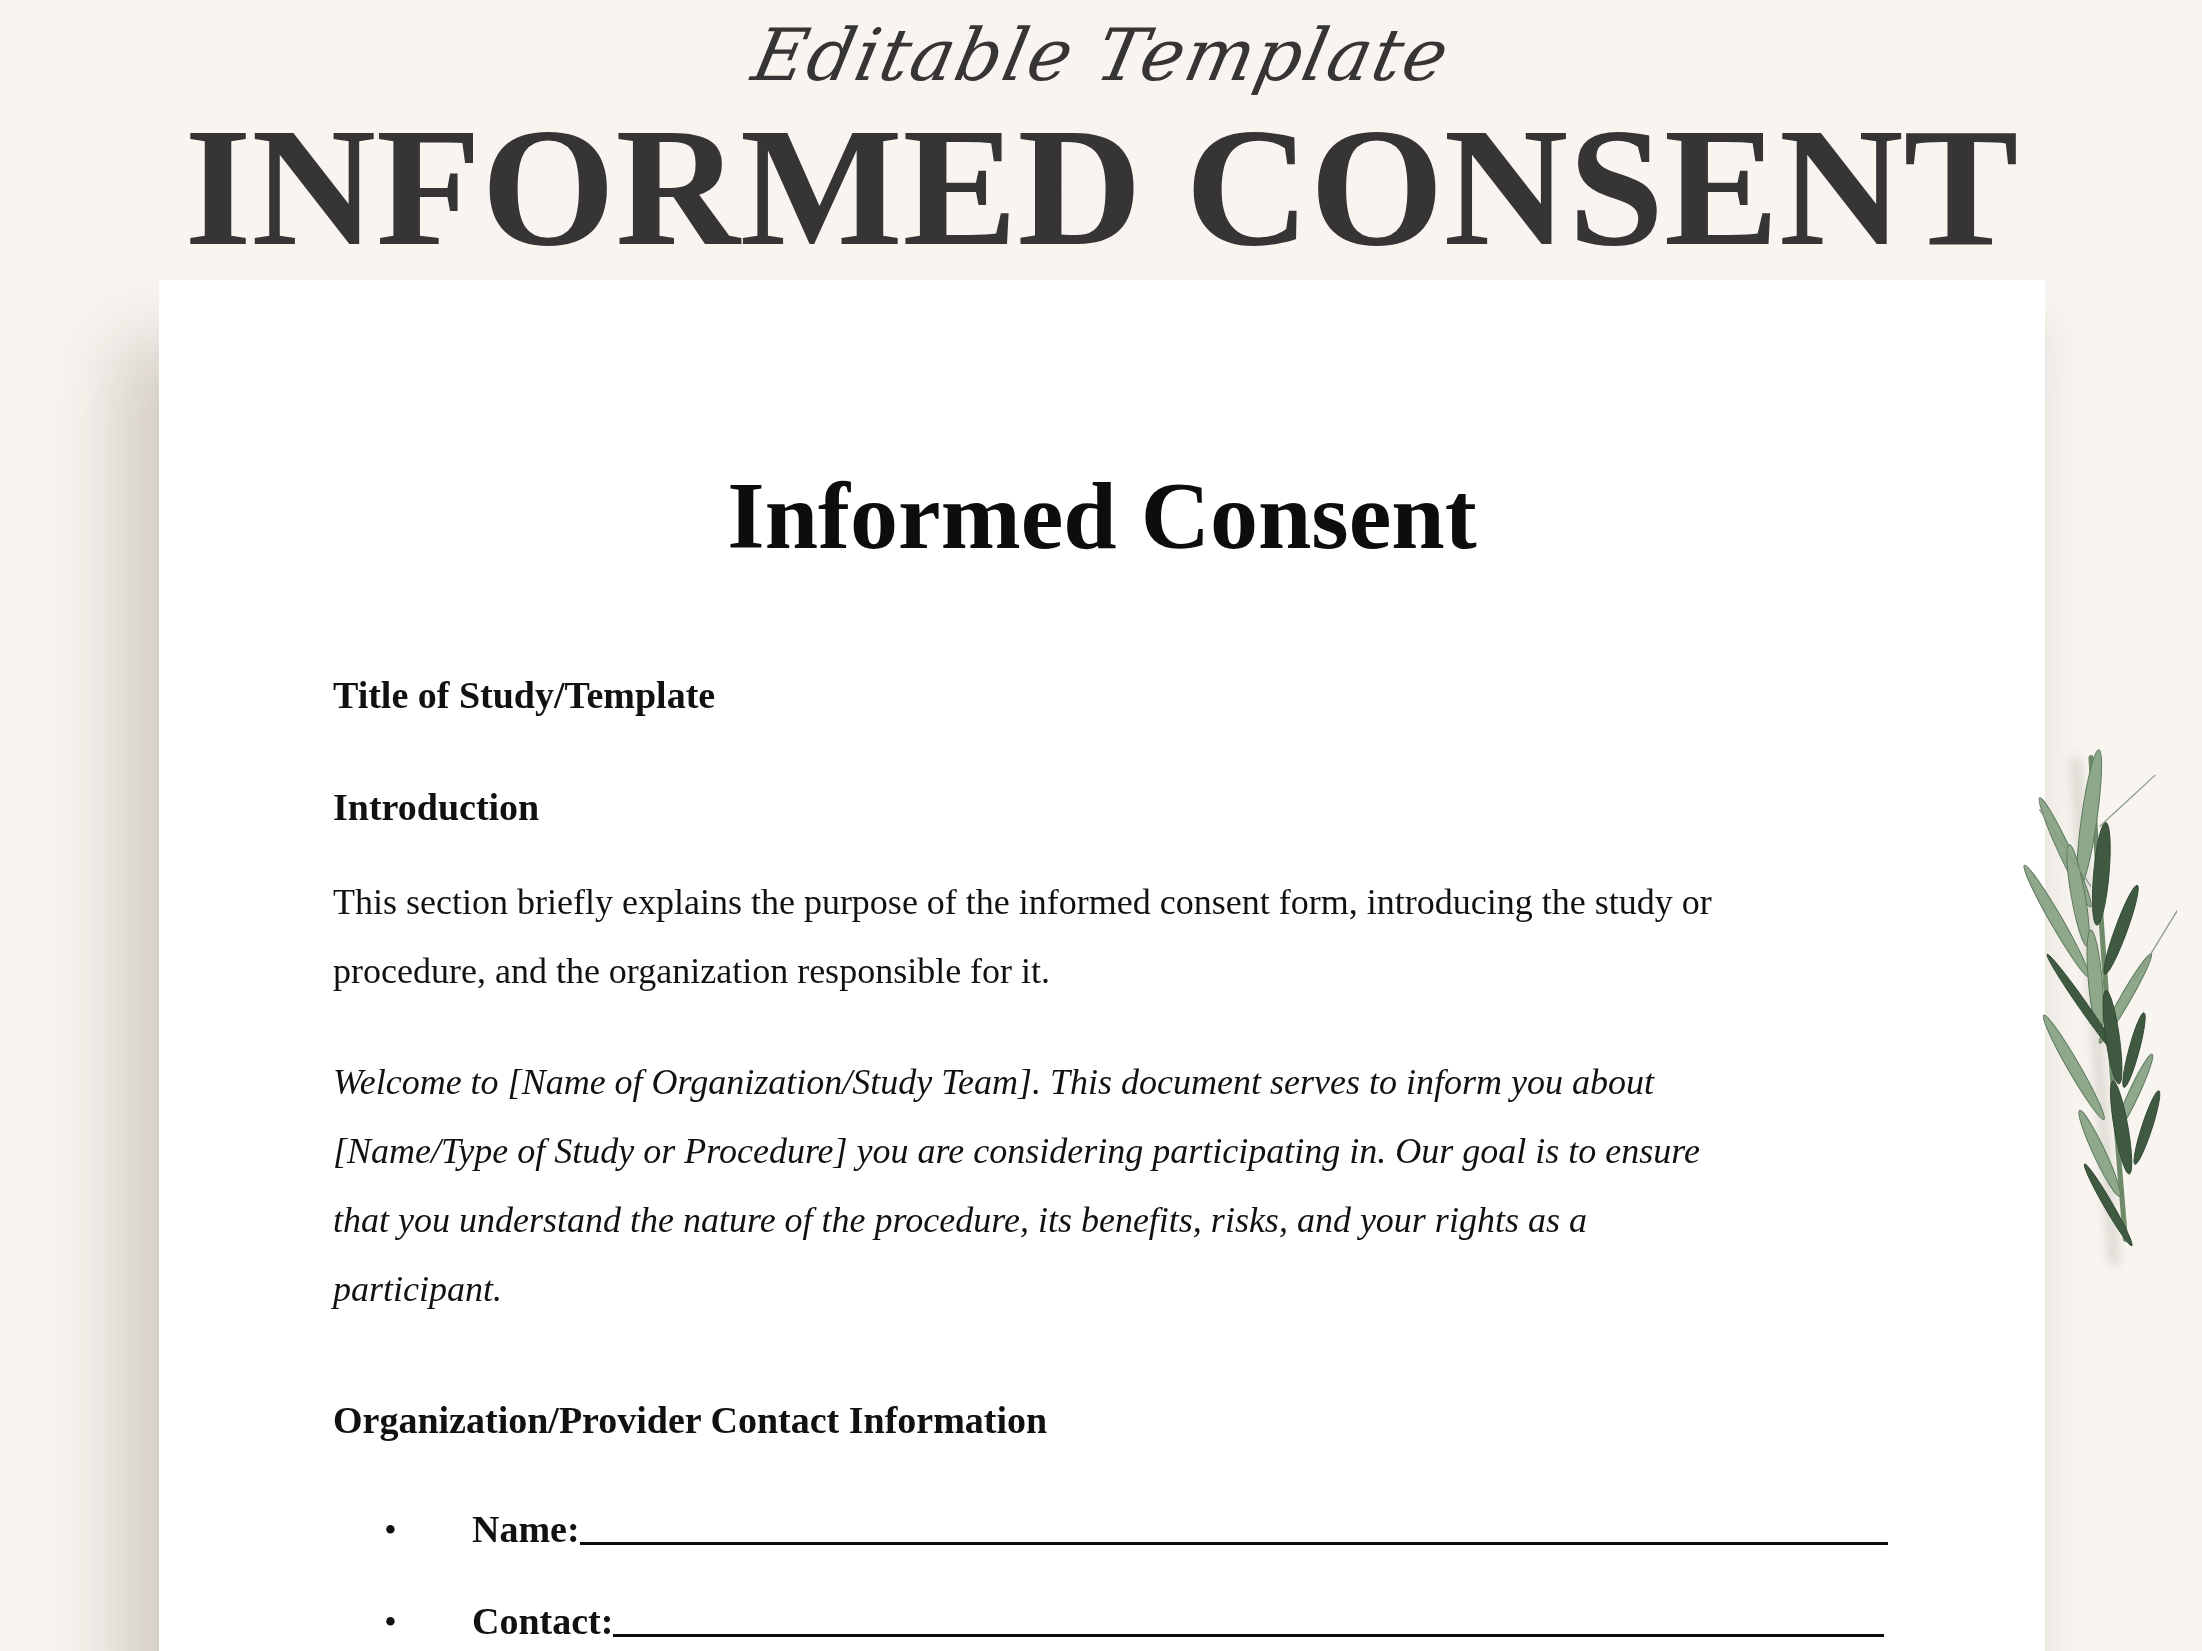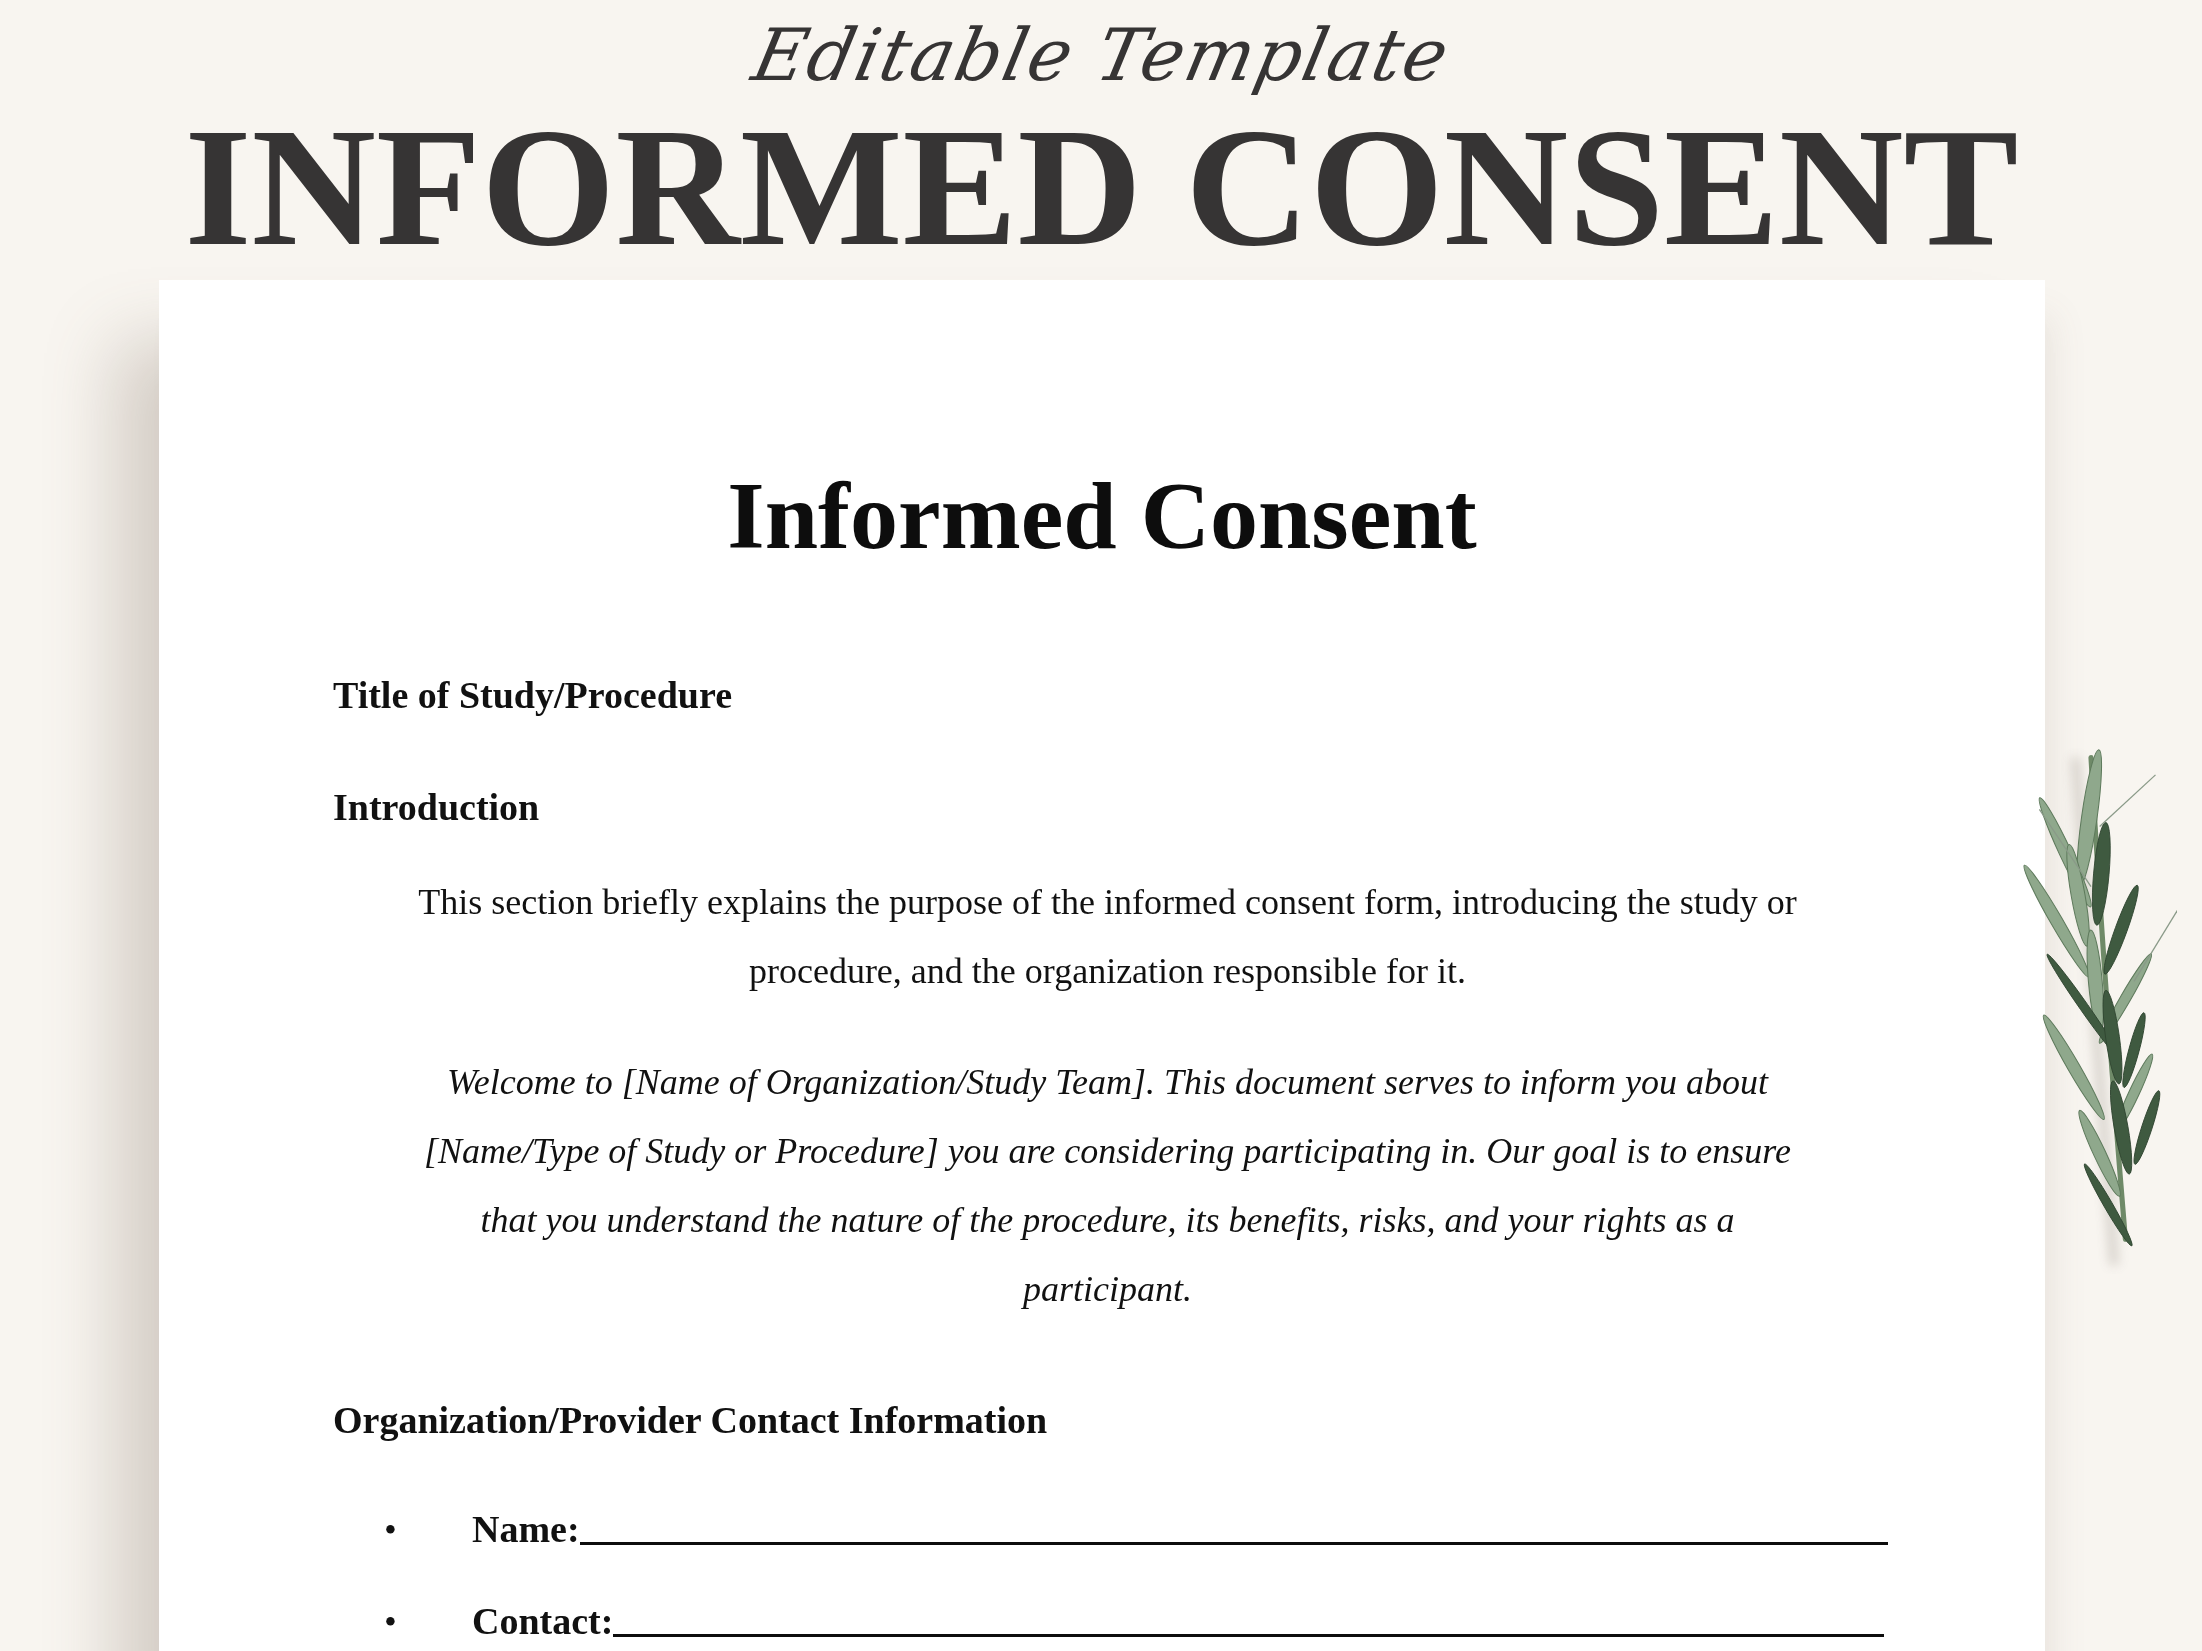--- a/index.html
+++ b/index.html
@@ -81,21 +81,20 @@
       white-space: nowrap;
     }
     .para {
       position: absolute;
       left: 0;
       width: 1549px;
       font-family: "Liberation Serif", serif;
       font-size: 36px;
       line-height: 69px;
       white-space: pre-line;
-      text-align: center;
     }
     .para.italic {
       font-style: italic;
     }
     .field-row {
       position: absolute;
       left: 52px;
       display: flex;
       align-items: flex-end;
       font-family: "Liberation Serif", serif;
@@ -130,21 +129,21 @@
 </head>
 <body>
 
 <div class="header-script">Editable Template</div>
 <div class="header-title">INFORMED CONSENT</div>
 
 <div class="page">
   <div class="doc-title">Informed Consent</div>
 
   <div class="content">
-    <div class="heading" style="top:396px;">Title of Study/Procedure</div>
+    <div class="heading" style="top:396px;">Title of Study/Template</div>
 
     <div class="heading" style="top:508px;">Introduction</div>
 
     <div class="para" style="top:588px;">This section briefly explains the purpose of the informed consent form, introducing the study or
 procedure, and the organization responsible for it.</div>
 
     <div class="para italic" style="top:768px;">Welcome to [Name of Organization/Study Team]. This document serves to inform you about
 [Name/Type of Study or Procedure] you are considering participating in. Our goal is to ensure
 that you understand the nature of the procedure, its benefits, risks, and your rights as a
 participant.</div>

